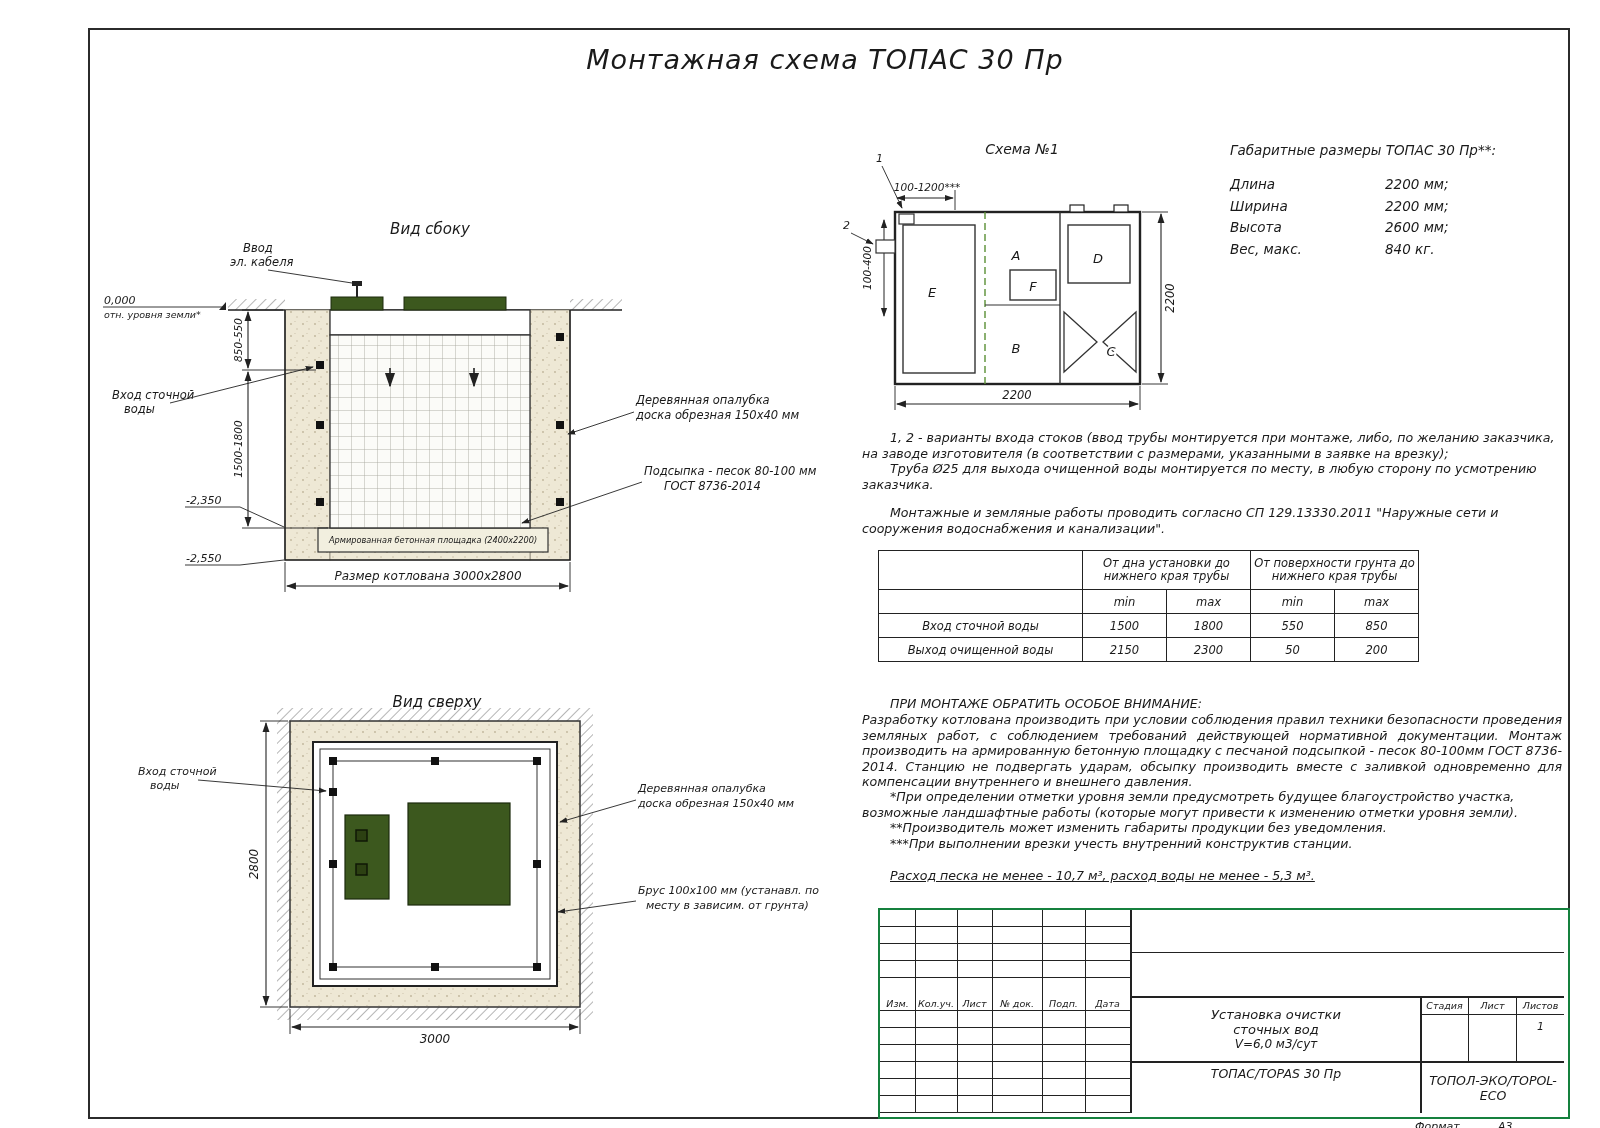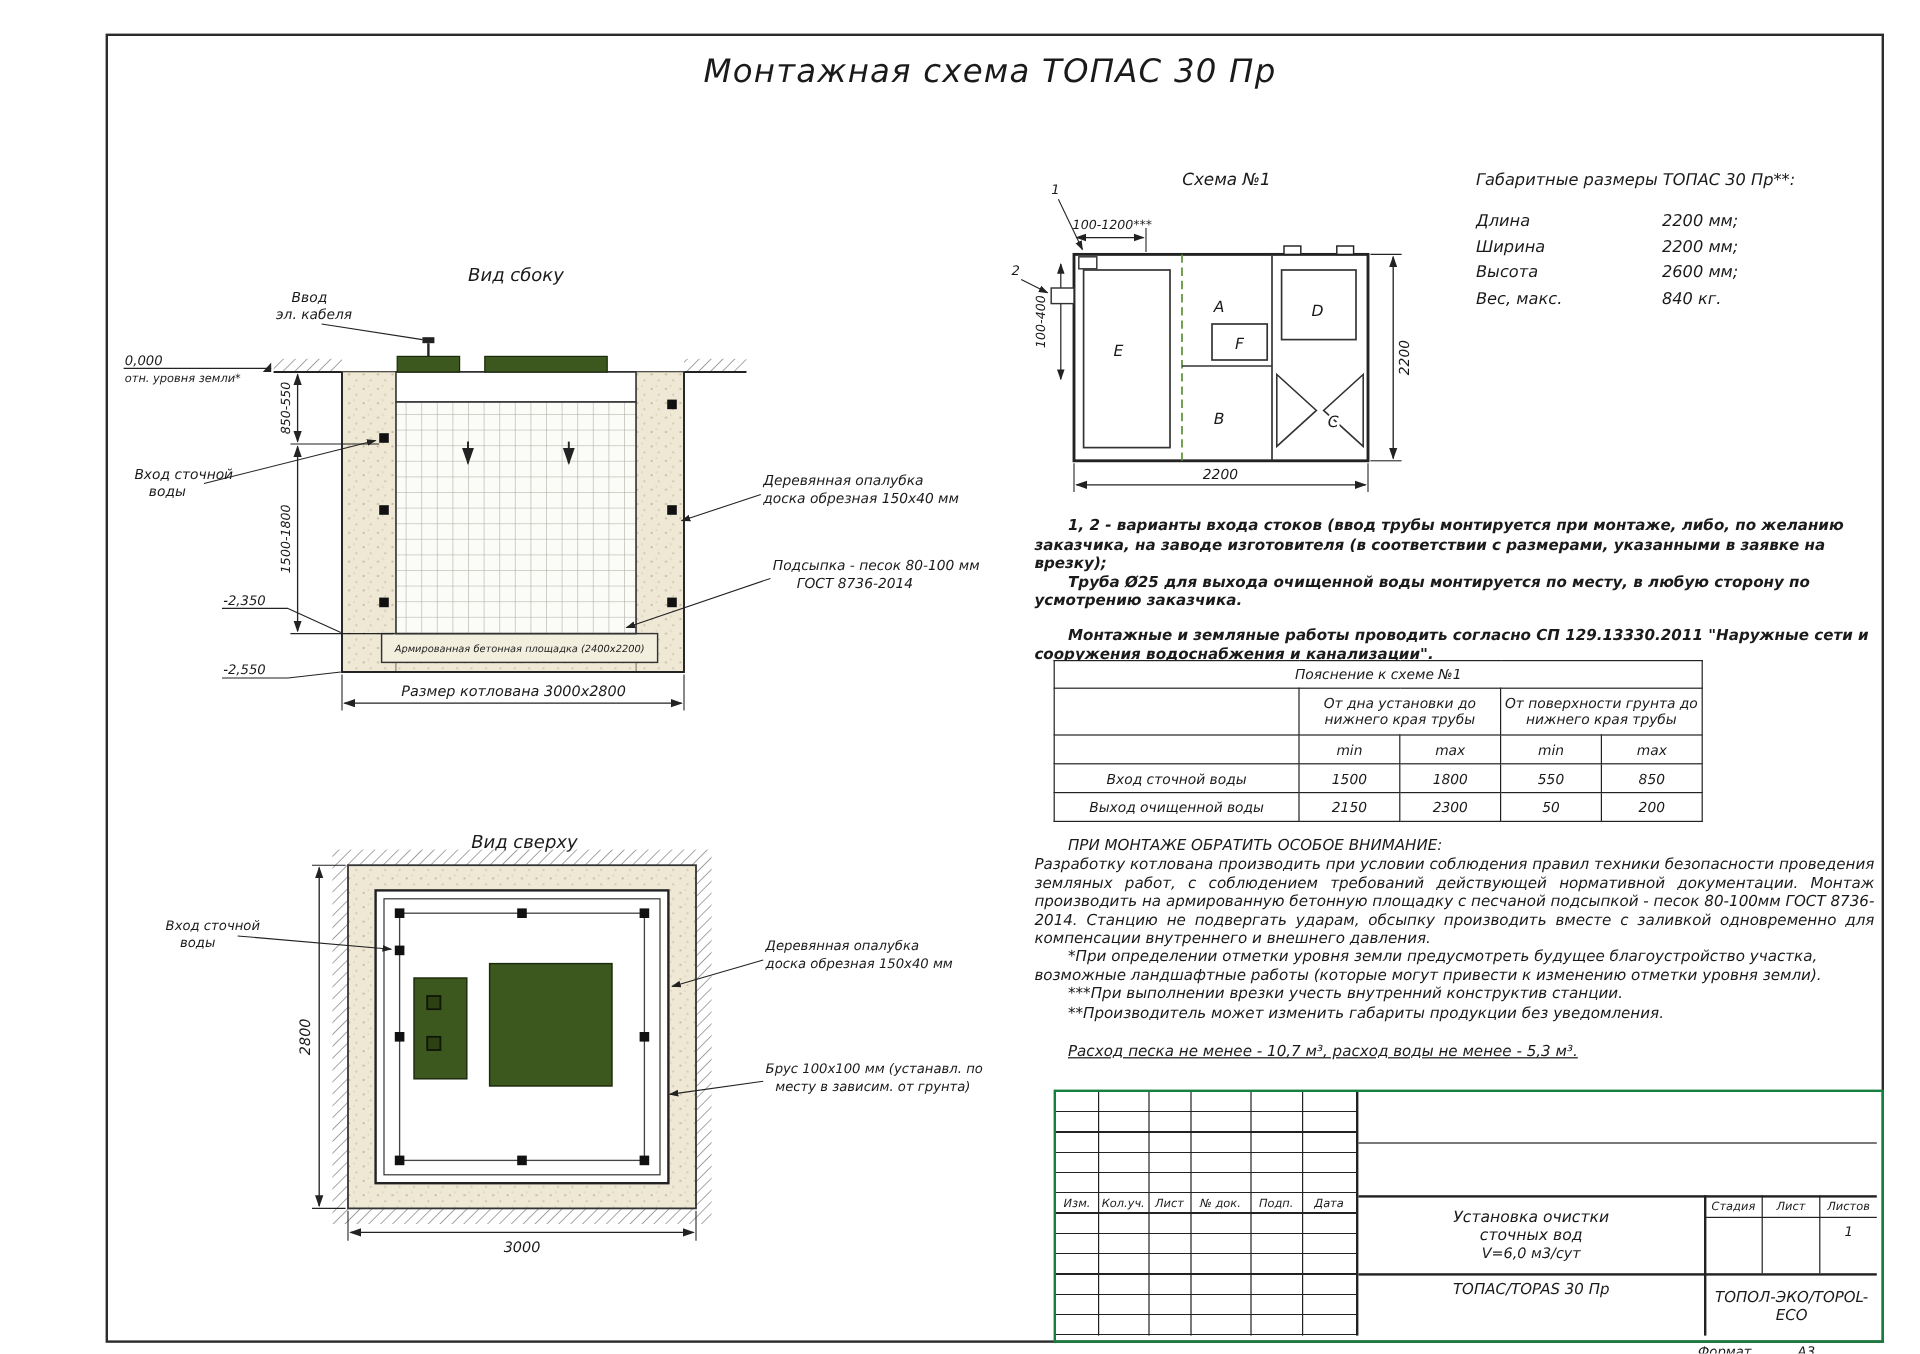--- a/index.html
+++ b/index.html
@@ -10,21 +10,21 @@
   .it { font-style:italic; }
   svg { position:absolute; overflow:visible; }
   svg text { font-family:"DejaVu Sans", sans-serif; font-style:italic; fill:#1a1a1a; }
   .halo { paint-order:stroke; stroke:#ffffff; stroke-width:4px; }
   .frame { border:2px solid #2b2b2b; }
   .main-title { font-size:27px; font-style:italic; text-align:center; letter-spacing:1px; }
   .dims-title { font-size:13.5px; margin-bottom:16px; }
   .dims-row { display:flex; font-size:13.5px; line-height:21.5px; }
   .dims-row .lbl { width:155px; }
   .legend-item { font-size:13px; line-height:19.5px; }
-  .notes p { margin:0; font-size:12.6px; line-height:15.6px; text-indent:28px;font-weight:bold; }
+  .notes p { margin:0; font-size:12.6px; line-height:15.6px; text-indent:28px; }
   .notes .gap { margin-top:13px; }
   .ptable { border-collapse:collapse; background:#fff; }
   .ptable td { border:1.4px solid #222; text-align:center; font-size:11.5px; padding:1px 3px; font-style:italic; }
   .title-cell { font-size:12px; height:20px; }
   .group-cell { font-size:10.8px; line-height:13px; height:36px; }
   .minmax { height:17px; font-size:11px; }
   .row-label { width:197px; height:21px; }
   .val { width:77px; height:21px; }
   .attn { font-size:12.6px; line-height:15.4px; }
   .attn-title { text-indent:28px; margin-bottom:1px; }
@@ -296,23 +296,20 @@
 
 
   <div class="abs it notes" style="left:862px; top:410px; width:700px;">
     <p>1, 2 - варианты входа  стоков (ввод трубы монтируется при монтаже, либо, по желанию заказчика, на заводе изготовителя (в соответствии с размерами, указанными в заявке на врезку);</p>
     <p>Труба Ø25 для выхода очищенной воды монтируется по месту, в любую сторону по усмотрению заказчика.</p>
     <p class="gap">Монтажные и земляные работы проводить согласно СП 129.13330.2011 "Наружные сети и сооружения водоснабжения и канализации".</p>
   </div>
 
   <table class="ptable abs" style="left:878px; top:530px;">
     <tbody>
-        <tr>
-      <td colspan="5" class="title-cell">Пояснение к схеме №1</td>
-    </tr>
     <tr>
       <td class="row-label"></td>
       <td colspan="2" class="group-cell">От дна установки до нижнего края трубы</td>
       <td colspan="2" class="group-cell">От поверхности грунта до нижнего края трубы</td>
     </tr>
     <tr>
       <td class="minmax"></td>
       <td class="minmax val">min</td>
       <td class="minmax val">max</td>
       <td class="minmax val">min</td>
@@ -332,22 +329,22 @@
       <td class="val">50</td>
       <td class="val">200</td>
     </tr>
   </tbody>
     </table>
 
   <div class="abs it attn" style="left:862px; top:676px; width:700px;">
     <div class="attn-title">ПРИ МОНТАЖЕ ОБРАТИТЬ ОСОБОЕ ВНИМАНИЕ:</div>
     <div class="attn-body">Разработку котлована производить при условии соблюдения правил техники безопасности проведения земляных работ, с соблюдением требований действующей нормативной документации.  Монтаж производить на армированную бетонную площадку с песчаной подсыпкой - песок 80-100мм ГОСТ 8736-2014. Станцию не подвергать ударам, обсыпку производить вместе с заливкой одновременно для компенсации внутреннего и внешнего давления.</div>
     <div class="attn-note">*При определении отметки уровня земли предусмотреть будущее благоустройство участка, возможные ландшафтные работы (которые могут привести к изменению отметки уровня земли).</div>
+    <div class="attn-note">**Производитель может изменить габариты продукции без уведомления.</div>
     <div class="attn-note">***При выполнении врезки учесть внутренний конструктив станции.</div>
-    <div class="attn-note">**Производитель может изменить габариты продукции без уведомления.</div>
     <div class="attn-consumption">Расход песка не менее - 10,7 м³, расход воды не менее - 5,3 м³.</div>
   </div>
 
   <div class="abs tblock" style="left:878px; top:888px; width:688px; height:207px;">
     <div class="tb-rows"></div>
     <div class="tb-line" style="left:35px; top:0; width:1px; height:203px;"></div>
     <div class="tb-line" style="left:77px; top:0; width:1px; height:203px;"></div>
     <div class="tb-line" style="left:112px; top:0; width:1px; height:203px;"></div>
     <div class="tb-line" style="left:162px; top:0; width:1px; height:203px;"></div>
     <div class="tb-line" style="left:205px; top:0; width:1px; height:203px;"></div>

